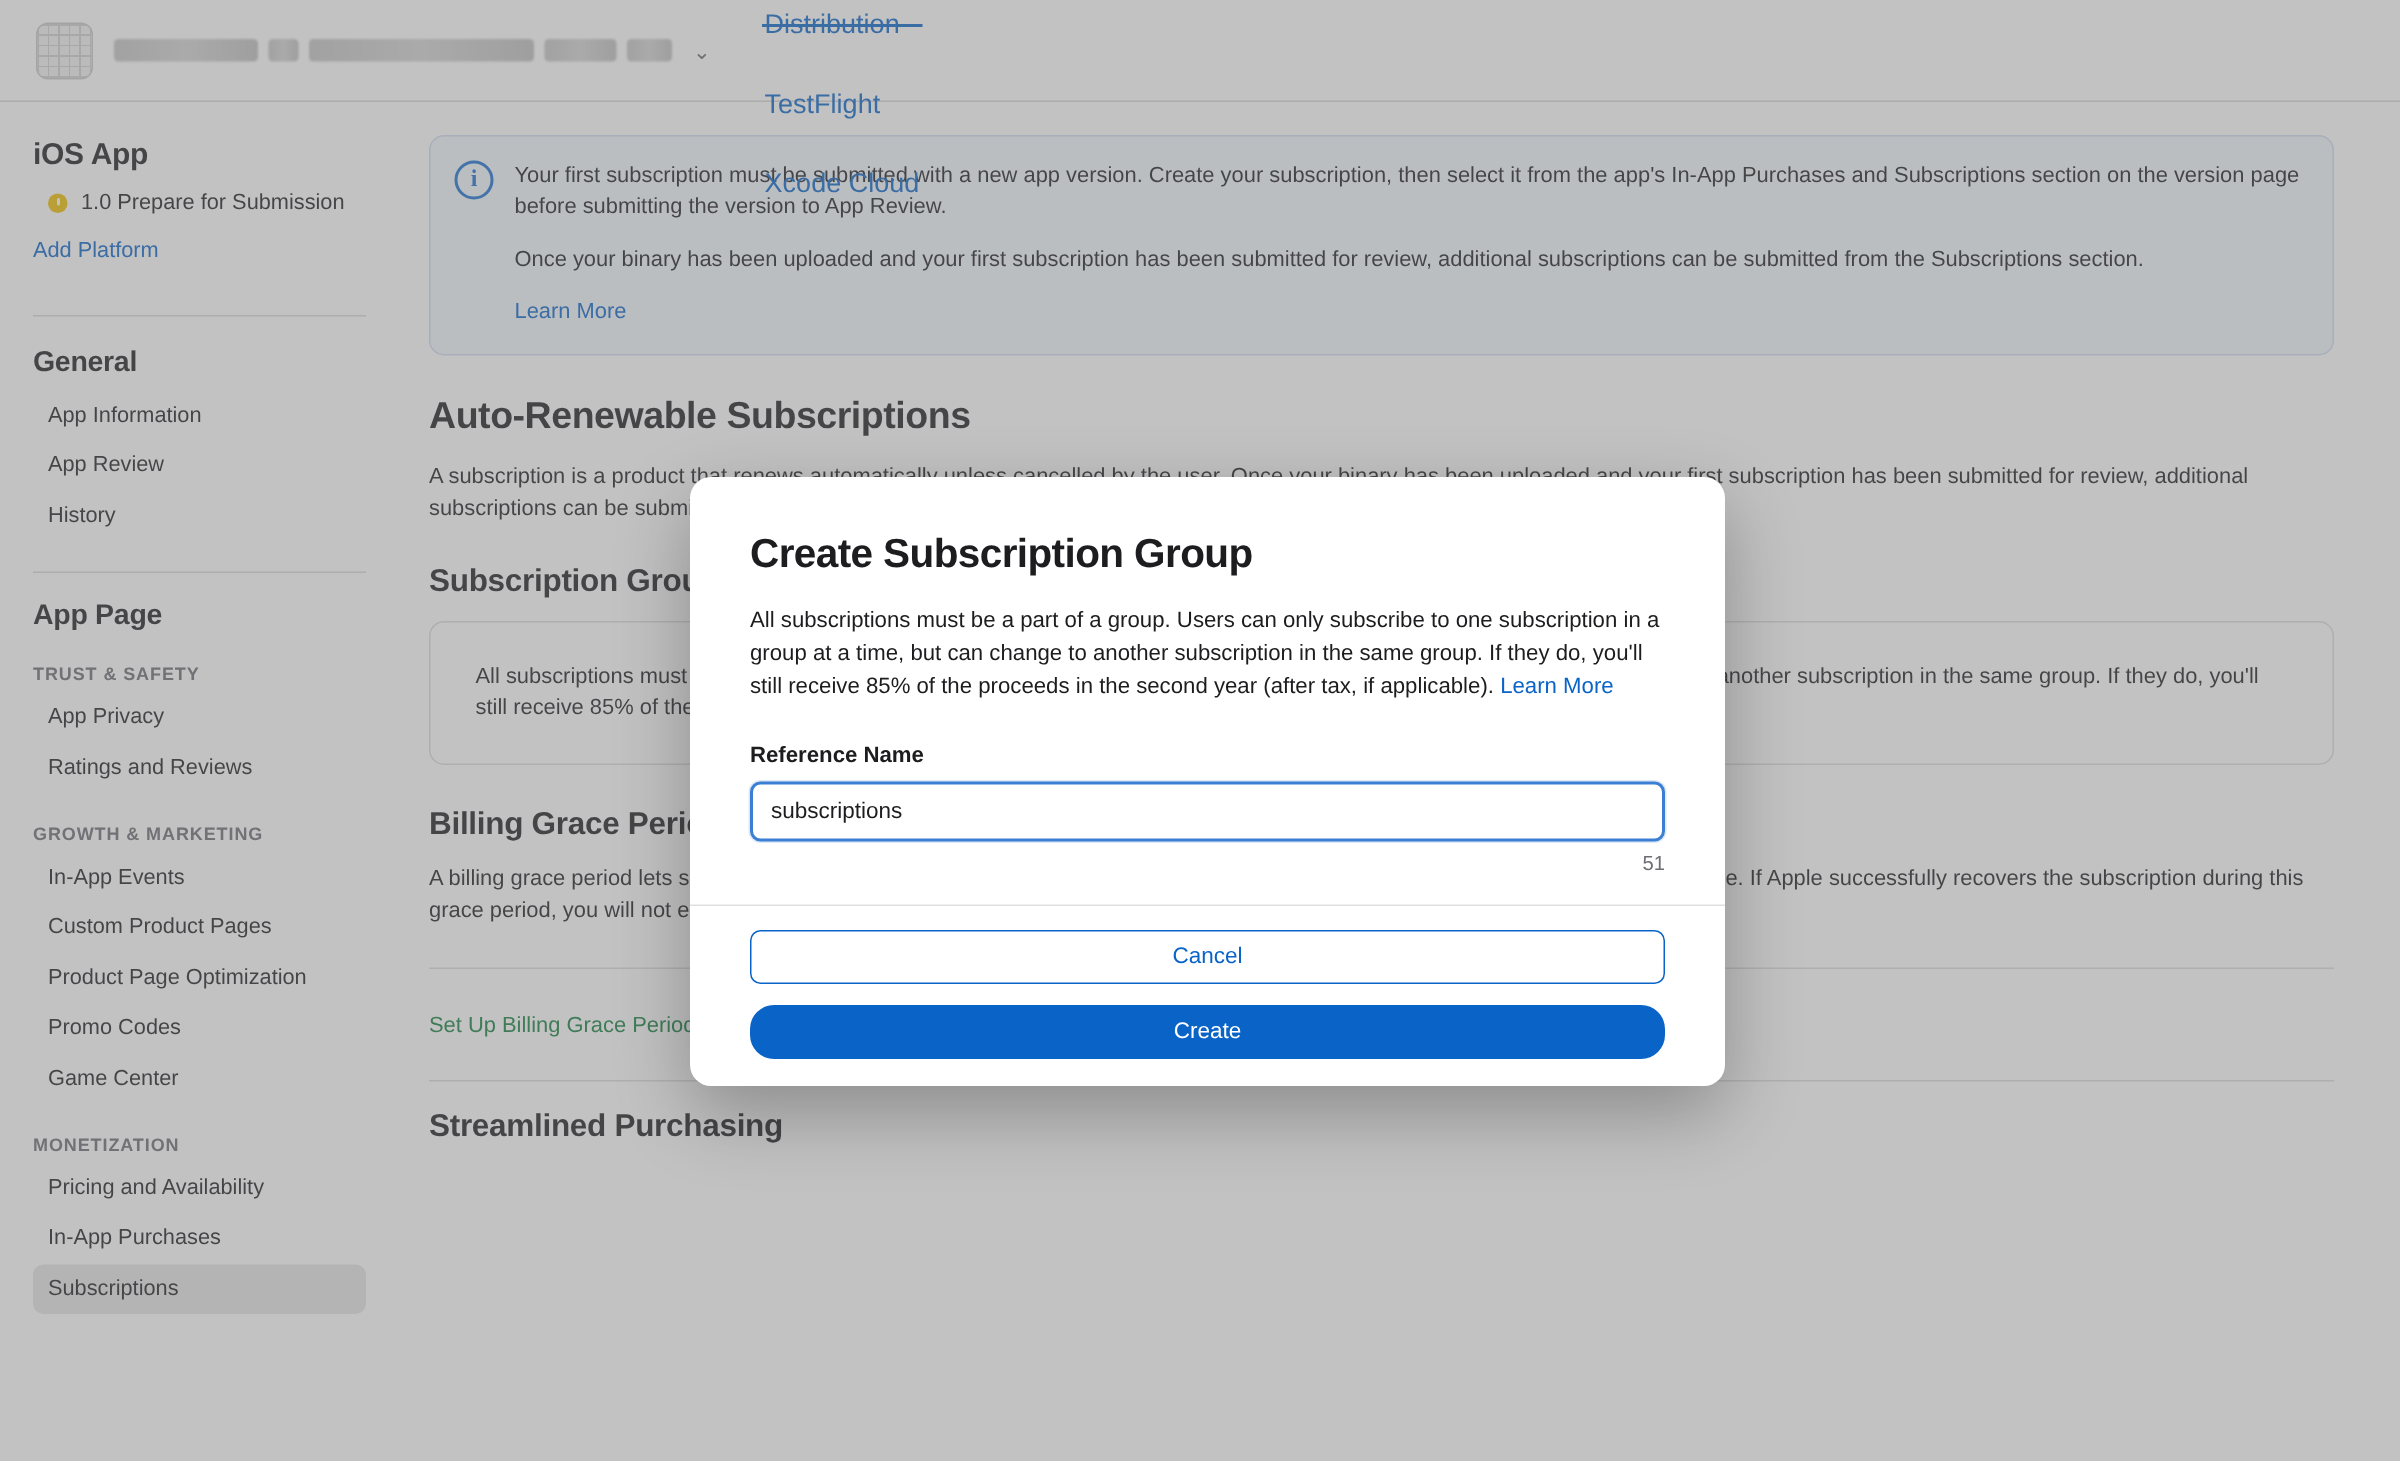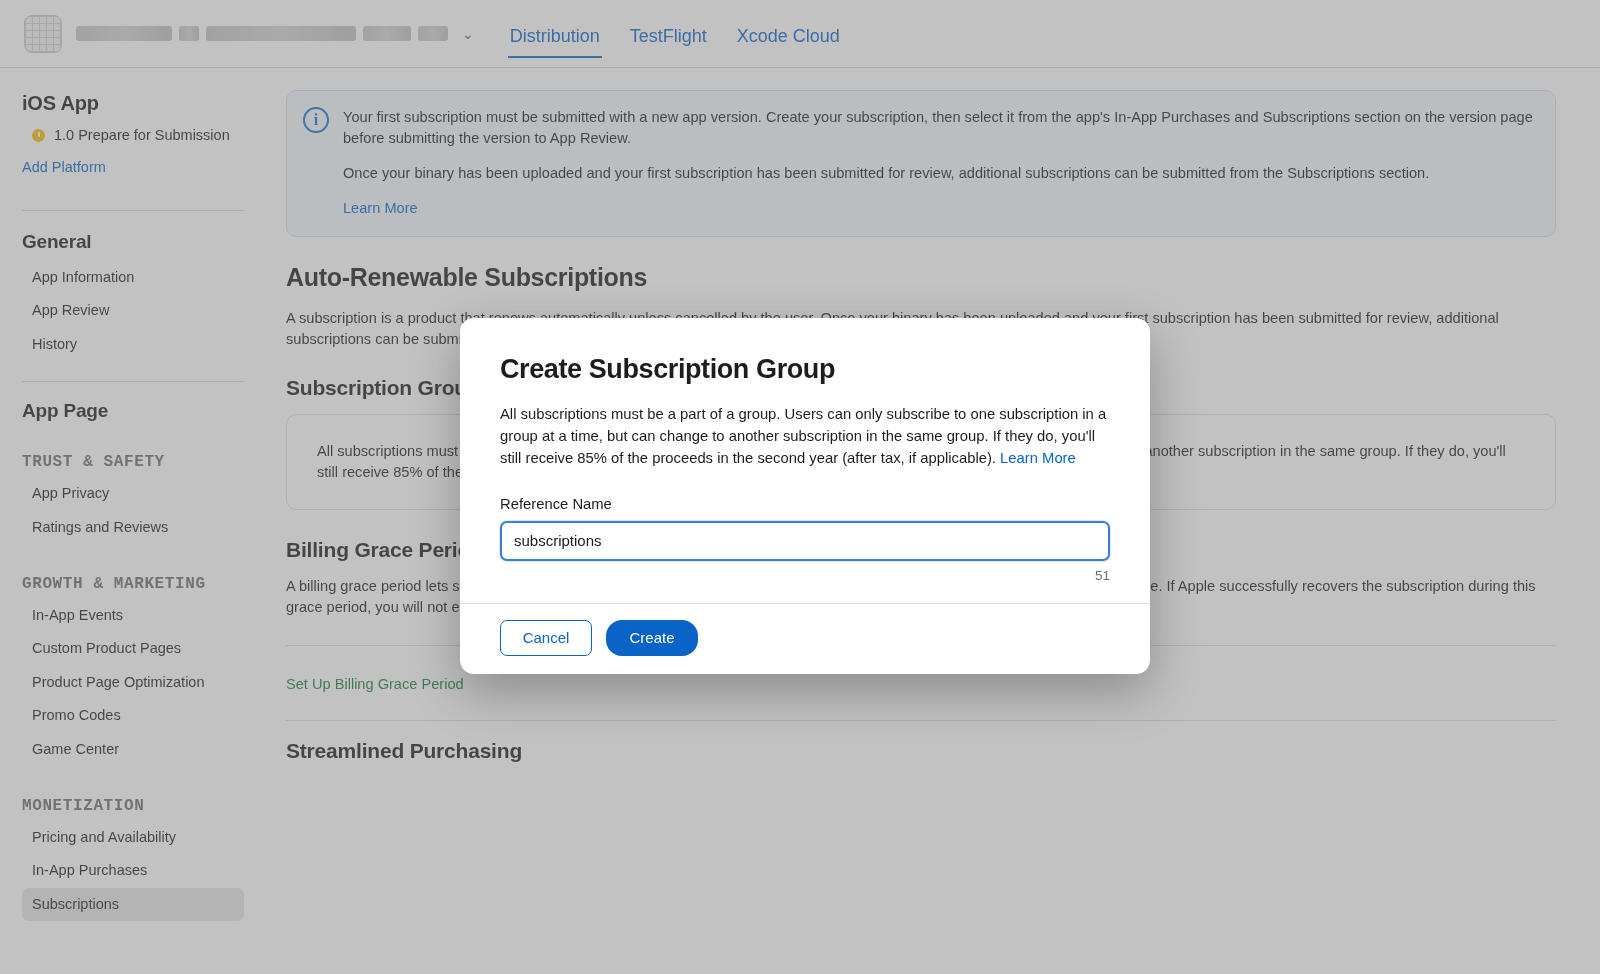--- a/index.html
+++ b/index.html
@@ -59,20 +59,21 @@
     color: #6a6a6a;
     font-size: 14px;
     margin-left: 4px;
   }
   .tabs {
     display: flex;
     align-items: stretch;
     height: 100%;
     margin-left: 34px;
     gap: 26px;
+    flex-direction: column;
   }
   .tab {
     display: flex;
     align-items: center;
     font-size: 18px;
     color: #0a64c8;
     cursor: pointer;
     position: relative;
     padding: 0 2px;
     margin-top: 6px;
@@ -145,26 +146,25 @@
     background: #d9d9d9;
     margin: 0 0 20px 0;
   }
   .group-head {
     font-size: 19px;
     font-weight: 700;
     margin: 0 0 8px 0;
     letter-spacing: -0.2px;
   }
   .group-sub {
-    font-size: 16px;
+    font-size: 12px;
     font-weight: 700;
     letter-spacing: 0.6px;
     color: #6e6e73;
-    margin: 31px 0 6px 0;
-    font-family: Liberation Mono, monospace;
+    margin: 20px 0 6px 0;
   }
   .nav-item {
     font-size: 14.5px;
     color: #1d1d1f;
     padding: 8px 10px;
     border-radius: 7px;
     cursor: pointer;
     line-height: 1.2;
   }
   .nav-item.selected {
@@ -269,21 +269,21 @@
     letter-spacing: -0.4px;
   }
   .modal-desc {
     font-size: 14.8px;
     line-height: 1.5;
     margin: 0 0 26px 0;
     color: #1d1d1f;
   }
   .field-label {
     font-size: 14.8px;
-    font-weight: 400;
+    font-weight: 700;
     margin-bottom: 9px;
     display: block;
   }
   .text-input {
     width: 100%;
     height: 40px;
     border-radius: 7px;
     border: 2px solid #3b7fd4;
     outline: none;
     padding: 0 12px;
@@ -295,21 +295,23 @@
   .counter {
     text-align: right;
     font-size: 13.5px;
     color: #6e6e73;
     margin-top: 7px;
   }
   .modal-footer {
     border-top: 1px solid #e0e0e0;
     padding: 16px 40px 18px;
     display: flex;
+    justify-content: flex-end;
     gap: 14px;
+    flex-direction: column;
   }
   .btn {
     height: 36px;
     min-width: 92px;
     border-radius: 7px;
     font-size: 15px;
     cursor: pointer;
     border: 1px solid transparent;
     padding: 0 18px;
     font-family: "Liberation Sans", sans-serif;

